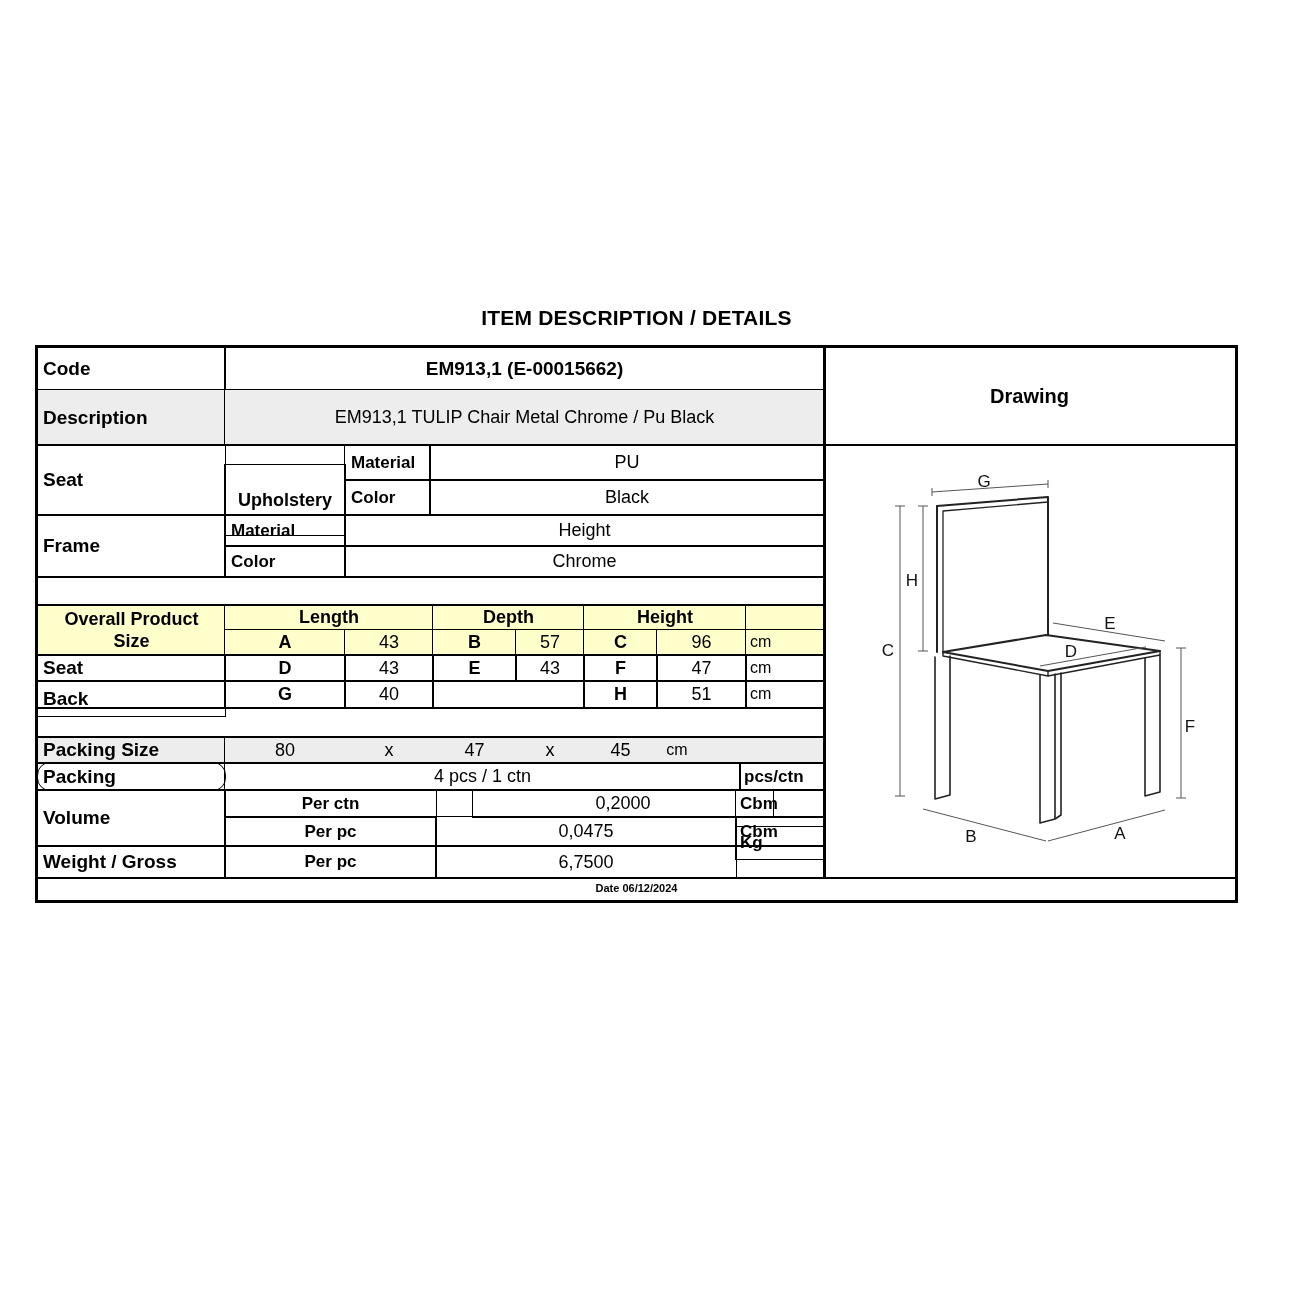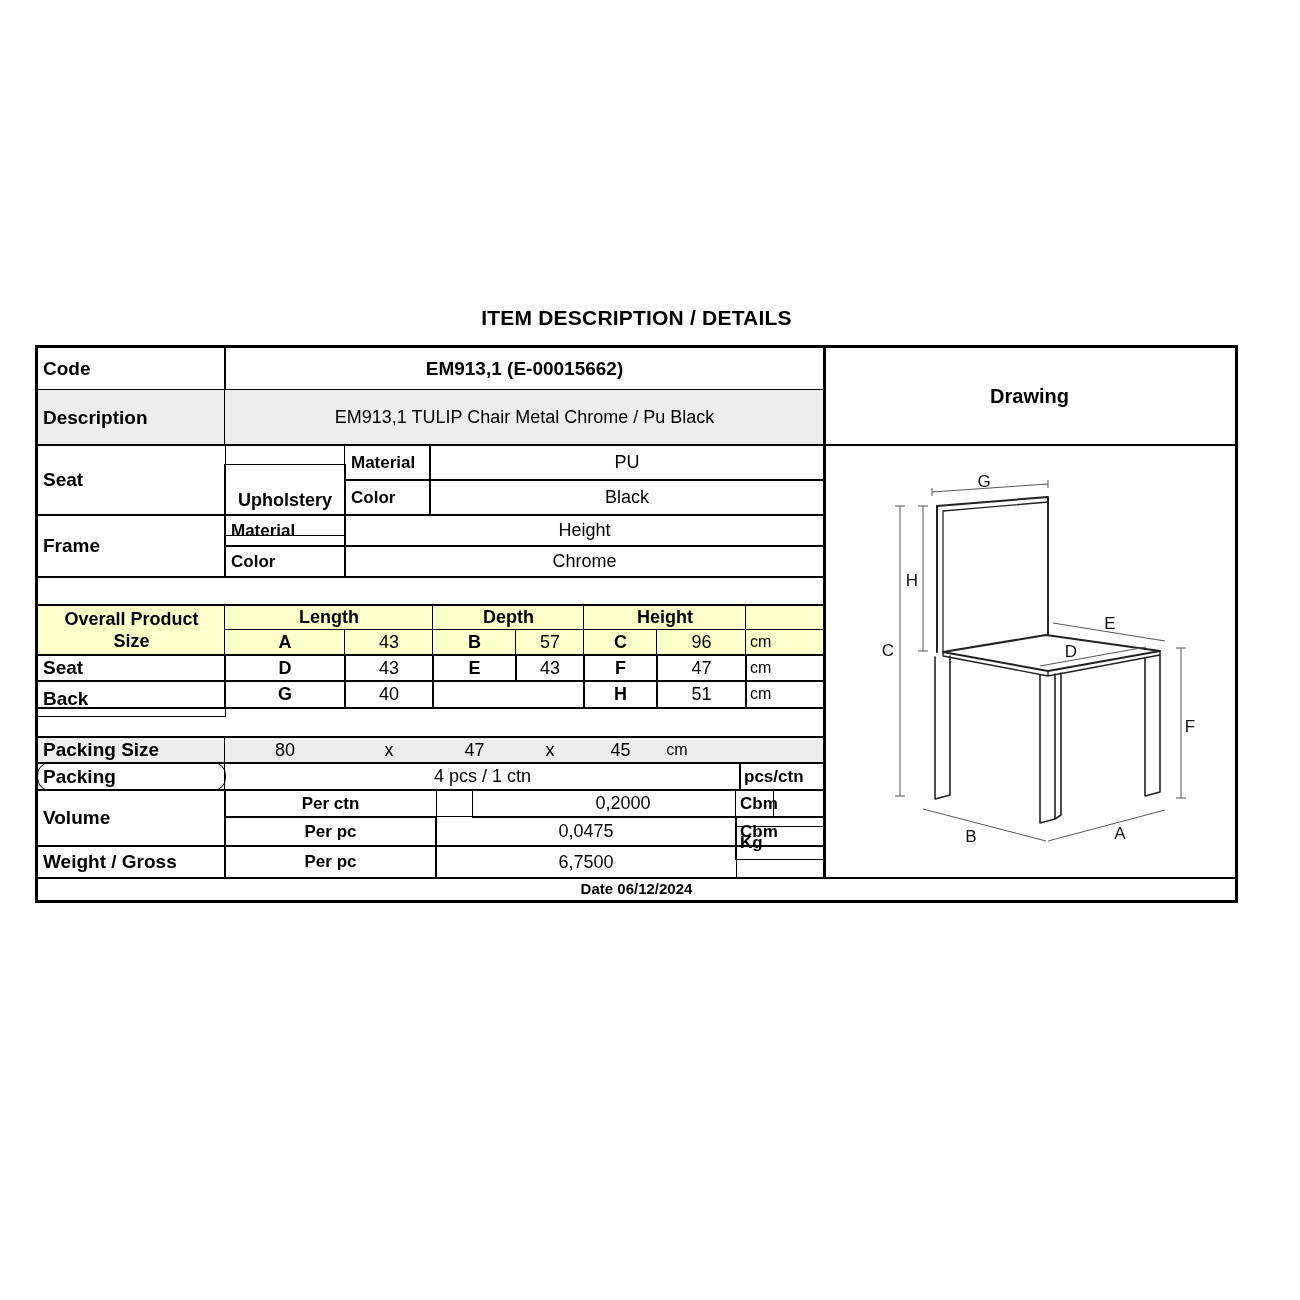--- a/index.html
+++ b/index.html
@@ -26,21 +26,21 @@
     position:absolute;display:flex;align-items:center;
     outline:1px solid var(--line);font-size:18px;line-height:1.05;
     box-sizing:border-box;white-space:nowrap;overflow:hidden;
   }
   .lab{font-weight:bold;font-size:19px;padding-left:5px;}
   .sub{font-weight:bold;font-size:17px;padding-left:6px;}
   .subc{font-weight:bold;font-size:17px;justify-content:center;}
   .ctr{justify-content:center;}
   .bold{font-weight:bold;}
   .fs19{font-size:19px;}
-  .fs17{font-size:15px;}
+  .fs17{font-size:11px;}
   .unit{font-size:16px;padding-left:4px;}
   .unitb{font-weight:bold;font-size:17px;padding-left:4px;}
   .yellow{background:var(--yellow);}
   .gray{background:var(--gray);}
   .corner-stack{display:flex;flex-direction:column;justify-content:center;align-items:center;width:100%;font-weight:bold;font-size:18px;gap:3px;}
   .hline{position:absolute;left:0;height:2px;background:var(--line);width:786px;z-index:5;}
   .hline-full{position:absolute;left:0;height:2px;background:var(--line);width:1197px;z-index:5;}
   .vline{position:absolute;left:786px;top:0;width:2px;height:530px;background:var(--line);z-index:5;}
   .pk-span{position:absolute;top:0;height:100%;display:flex;align-items:center;justify-content:center;font-size:18px;}
   .drawing-body{position:absolute;left:786px;top:97px;width:411px;height:433px;outline:1px solid var(--line);}

